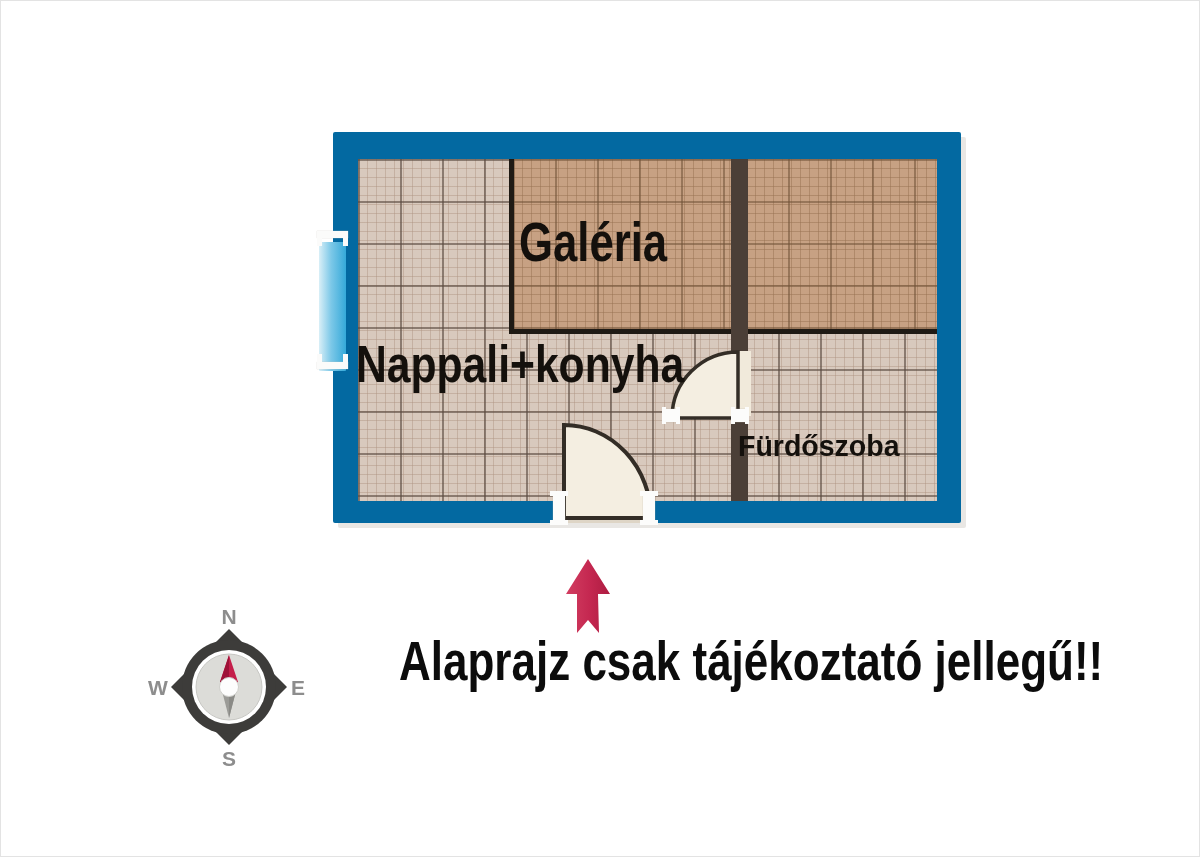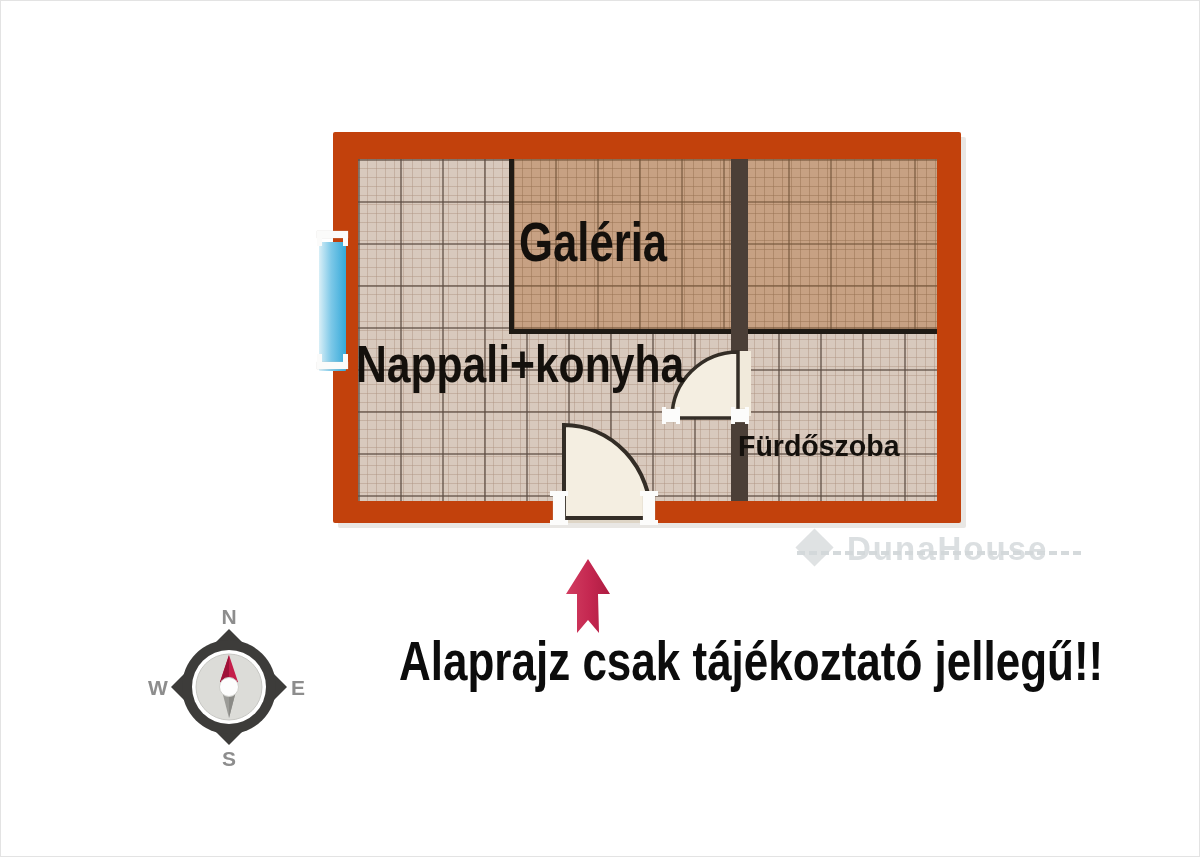--- a/index.html
+++ b/index.html
@@ -1,19 +1,19 @@
 <!DOCTYPE html>
 <html><head>
 <meta charset="utf-8">
 <style>
   html,body{margin:0;padding:0;background:#fff;font-family:"Liberation Sans",sans-serif;}
   #stage{position:relative;width:1200px;height:857px;background:#ffffff;overflow:hidden;border:1px solid #e3e3e3;box-sizing:border-box;}
 
   
-  #plan{position:absolute;left:332px;top:131px;width:628px;height:391px;background:#c2410c;border-radius:2px;box-shadow:5px 5px 0 #e9e7e4;}
+  #plan{position:absolute;left:332px;top:131px;width:628px;height:391px;background:#0369a1;border-radius:2px;box-shadow:5px 5px 0 #e9e7e4;}
   .abs{position:absolute;}
 
   .tile-light{
     background-color:#d8c9bd;
     background-image:
       repeating-linear-gradient(to right, rgba(90,74,64,.62) 0 2px, transparent 2px 42px),
       repeating-linear-gradient(to bottom, rgba(90,74,64,.62) 0 2px, transparent 2px 42px),
       repeating-linear-gradient(to right, rgba(173,146,128,.45) 0 1px, transparent 1px 9px),
       repeating-linear-gradient(to bottom, rgba(173,146,128,.45) 0 1px, transparent 1px 9px);
   }
@@ -94,25 +94,20 @@
     <div class="jamb jamb-h" style="left:399px;top:277px;"></div>
 
     <div class="abs" id="window-glass"></div>
     <div class="abs wcap wcap-top"></div>
     <div class="abs wcap wcap-bot"></div>
 
     <div class="room-label" id="label-galeria">Galéria</div>
     <div class="room-label" id="label-nappali">Nappali+konyha</div>
     <div class="room-label" id="label-furdoszoba">Fürdőszoba</div>
 
-    <div id="watermark">
-      <div id="wm-diamond"></div>
-      <div id="wm-text">DunaHouse</div>
-      <div id="wm-dashes"></div>
-    </div>
   </div>
 
   <svg id="north-arrow" width="54" height="82" viewBox="0 0 54 82">
     <defs>
       <linearGradient id="agrad" x1="0" y1="0" x2="1" y2="0">
         <stop offset="0" stop-color="#d23e61"></stop>
         <stop offset="55%" stop-color="#c42750"></stop>
         <stop offset="100%" stop-color="#ad1c41"></stop>
       </linearGradient>
     </defs>

